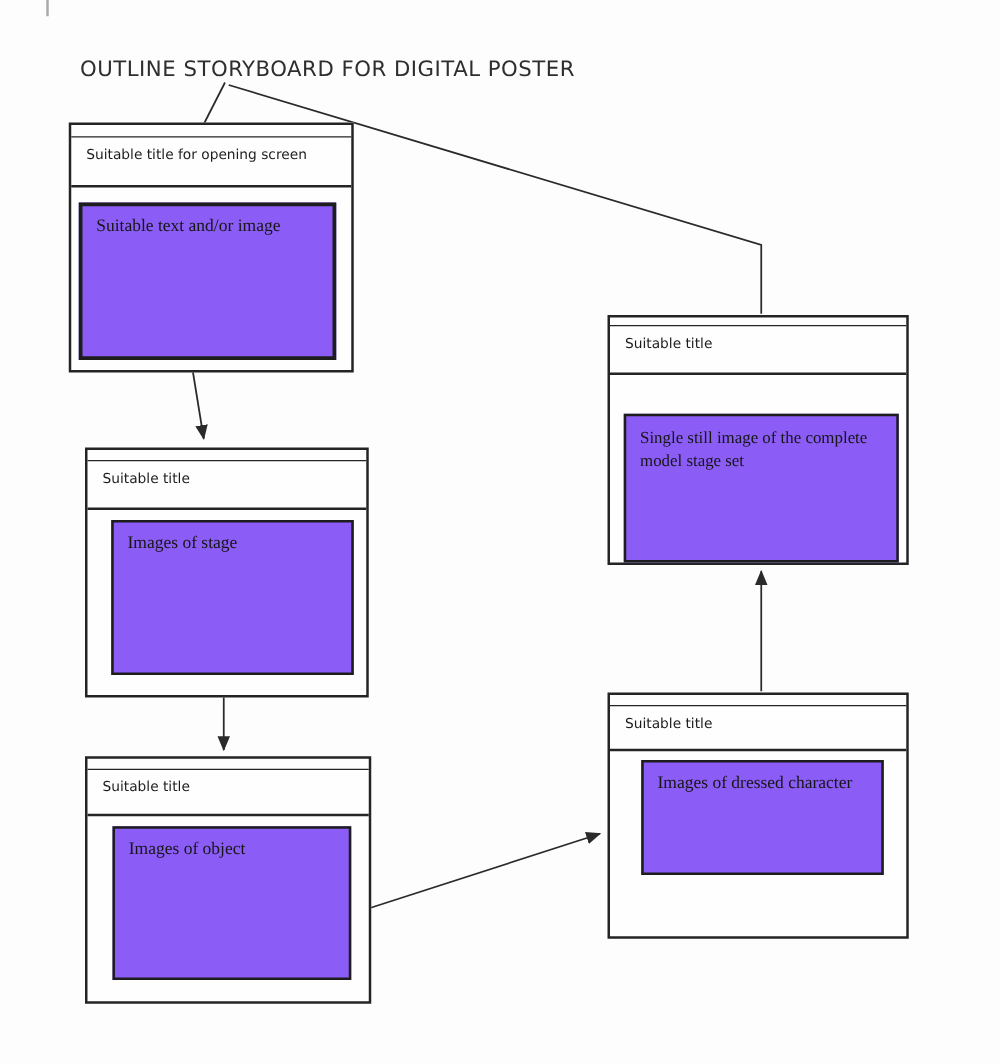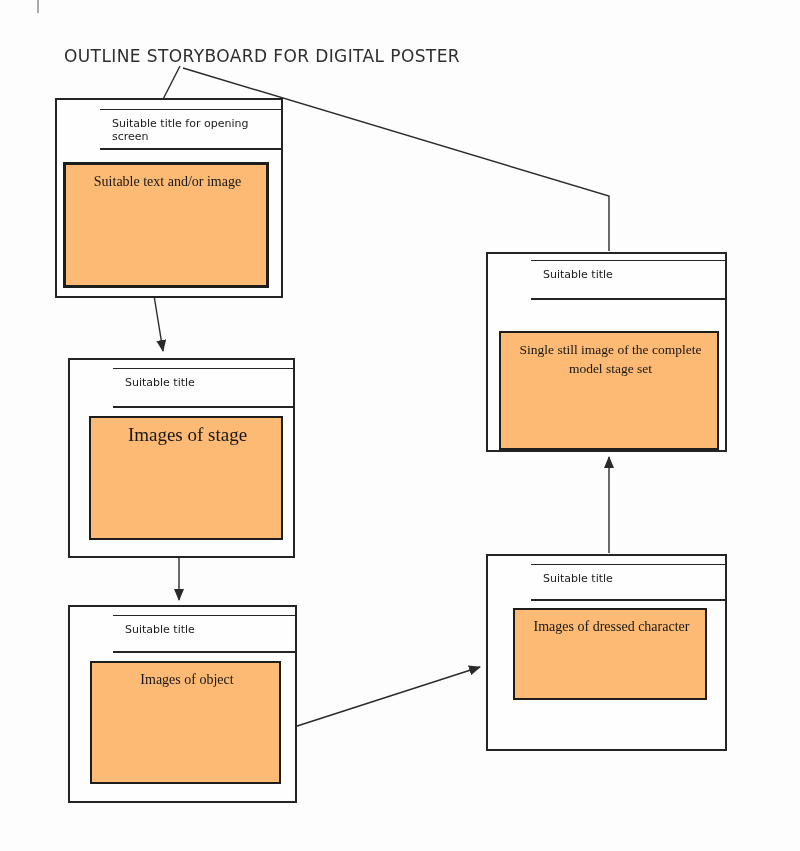--- a/index.html
+++ b/index.html
@@ -8,39 +8,39 @@
     font-family:"DejaVu Sans","Liberation Sans",sans-serif;overflow:hidden;
   }
   .page-title{
     position:absolute;left:64px;top:46px;font-size:17px;letter-spacing:.4px;
     color:#2e2e2e;white-space:nowrap;
   }
   .edge-artifact{
     position:absolute;left:37px;top:0;width:2px;height:13px;background:#aaaaaa;
   }
   
-  .sb-box{position:absolute;border:2px solid #242424;background:#fefefe;box-sizing:border-box;padding-left:43px;}
+  .sb-box{position:absolute;border:2px solid #242424;background:#fefefe;box-sizing:border-box;}
   .sb-strip{height:8px;border-bottom:1px solid #242424;}
   .sb-header{
     border-bottom:2px solid #242424;font-size:11px;color:#1b1b1b;
     padding:7px 6px 0 12px;box-sizing:border-box;
   }
   .sb-inner{
-    position:absolute;border:2px solid #1d1d1d;box-sizing:border-box;background:#fdba74;
+    position:absolute;border:2px solid #1d1d1d;box-sizing:border-box;background:#8b5cf6;
     font-family:"Liberation Serif","DejaVu Serif",serif;font-size:13.5px;line-height:19px;
-    color:#161616;padding:7px 8px 0 11px;white-space:pre-line;text-align:center;
+    color:#161616;padding:7px 8px 0 11px;white-space:pre-line;
   }
   
   #box-opening{left:55px;top:98px;width:228px;height:200px;}
   #box-opening .sb-strip{height:9px;}
   #box-opening .sb-header{height:40px;}
   #box-opening .sb-inner{left:6px;top:62px;width:206px;height:126px;border-width:3px;font-size:14px;}
   #box-stage{left:68px;top:358px;width:227px;height:200px;}
   #box-stage .sb-header{height:39px;}
-  #box-stage .sb-inner{left:19px;top:56px;width:194px;height:124px;font-size:19px;}
+  #box-stage .sb-inner{left:19px;top:56px;width:194px;height:124px;font-size:14px;}
   #box-object{left:68px;top:605px;width:229px;height:198px;}
   #box-object .sb-header{height:37px;}
   #box-object .sb-inner{left:20px;top:54px;width:191px;height:123px;font-size:14px;}
   #box-modelset{left:486px;top:252px;width:241px;height:200px;}
   #box-modelset .sb-strip{height:6px;}
   #box-modelset .sb-header{height:39px;}
   #box-modelset .sb-inner{left:11px;top:66px;width:220px;height:119px;margin-top:11px;}
   #box-character{left:486px;top:554px;width:241px;height:197px;}
   #box-character .sb-header{height:36px;}
   #box-character .sb-inner{left:25px;top:52px;width:194px;height:92px;font-size:14px;}

